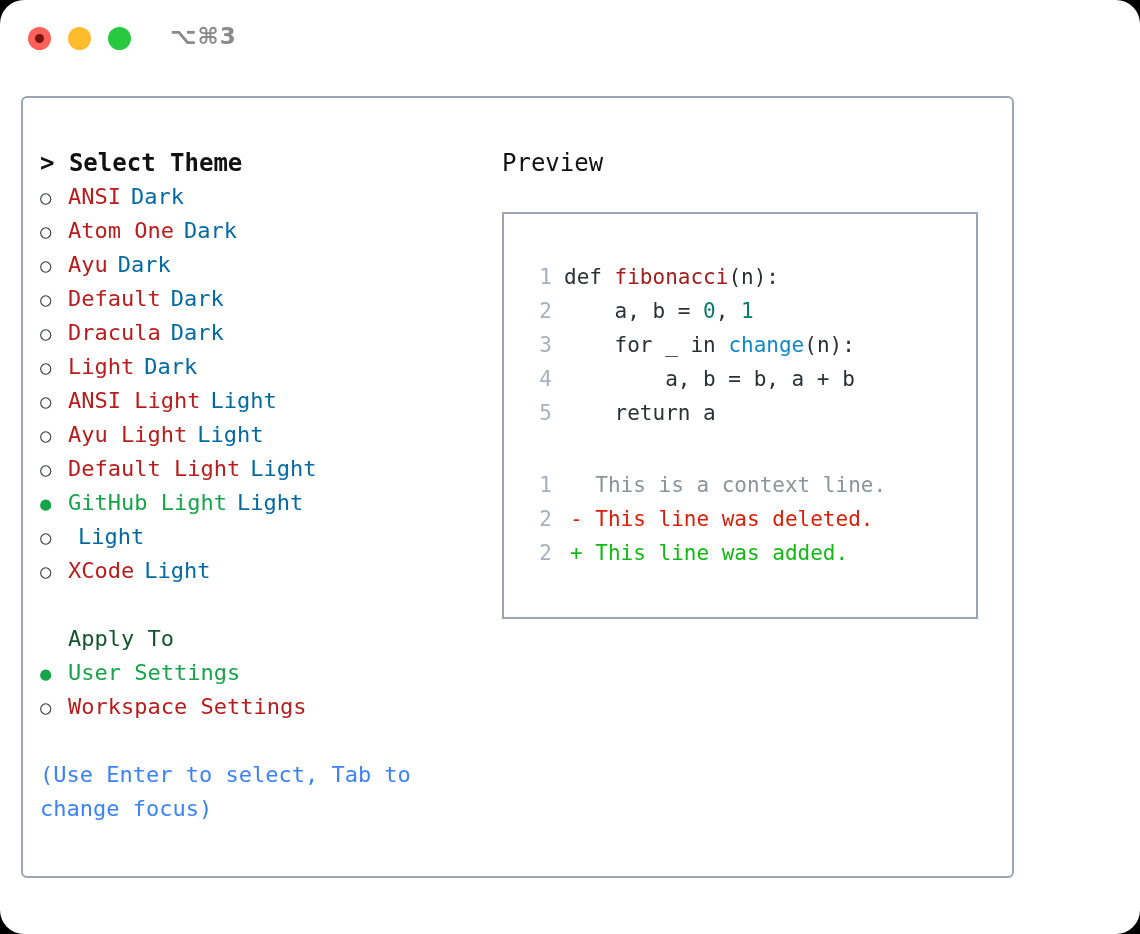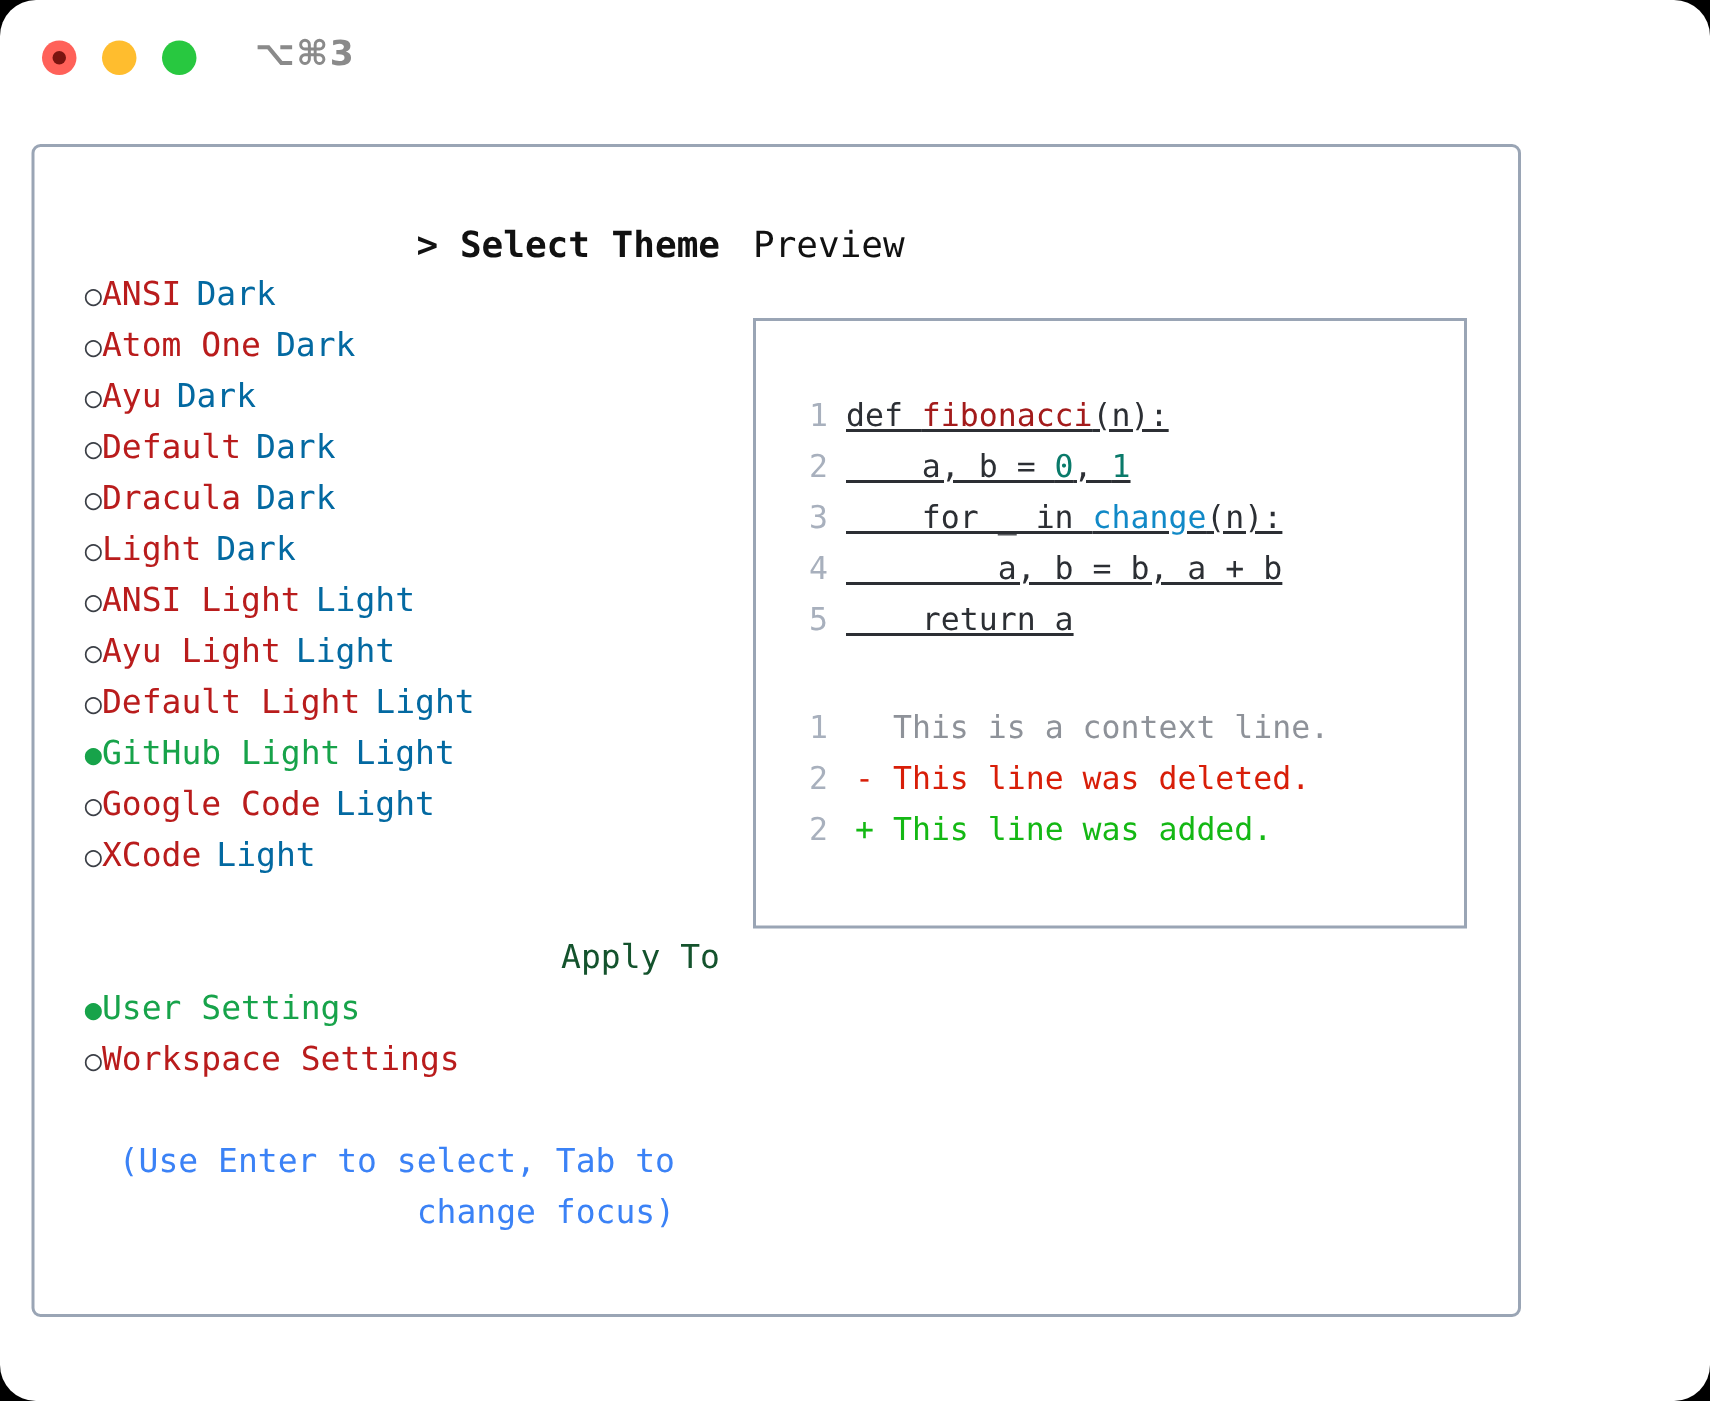--- a/index.html
+++ b/index.html
@@ -75,21 +75,20 @@
     box-sizing: border-box;
     background: #ffffff;
   }
 
   
   #left-col {
     position: absolute;
     left: 17px;
     top: 48px;
     width: 440px;
-    text-align: right;
   }
 
   .list-header {
     font-size: 24px;
     font-weight: bold;
     color: #111111;
     line-height: 34px;
     white-space: pre;
   }
 
@@ -171,21 +170,21 @@
     line-height: 34px;
     white-space: pre;
   }
   .lineno {
     flex: 0 0 30px;
     width: 30px;
     text-align: right;
     color: #a8b0bd;
     padding-right: 12px;
   }
-  .code-text { color: #2c2f34; text-decoration: underline; }
+  .code-text { color: #2c2f34; }
 
   .tok-fn   { color: #a31b1b; }
   .tok-num  { color: #0a7a6a; }
   .tok-bi   { color: #1189c7; }
   .tok-kw   { color: #2c2f34; }
 
   .diff-gap { height: 38px; }
   .diff-ctx { color: #8e9299; }
   .diff-del { color: #d81e08; }
   .diff-add { color: #14b814; }
@@ -212,21 +211,21 @@
           <div class="opt-row"><span class="opt-bullet">○</span><span class="opt-label">ANSI</span><span class="opt-tag">Dark</span></div>
           <div class="opt-row"><span class="opt-bullet">○</span><span class="opt-label">Atom One</span><span class="opt-tag">Dark</span></div>
           <div class="opt-row"><span class="opt-bullet">○</span><span class="opt-label">Ayu</span><span class="opt-tag">Dark</span></div>
           <div class="opt-row"><span class="opt-bullet">○</span><span class="opt-label">Default</span><span class="opt-tag">Dark</span></div>
           <div class="opt-row"><span class="opt-bullet">○</span><span class="opt-label">Dracula</span><span class="opt-tag">Dark</span></div>
           <div class="opt-row"><span class="opt-bullet">○</span><span class="opt-label">Light</span><span class="opt-tag">Dark</span></div>
           <div class="opt-row"><span class="opt-bullet">○</span><span class="opt-label">ANSI Light</span><span class="opt-tag">Light</span></div>
           <div class="opt-row"><span class="opt-bullet">○</span><span class="opt-label">Ayu Light</span><span class="opt-tag">Light</span></div>
           <div class="opt-row"><span class="opt-bullet">○</span><span class="opt-label">Default Light</span><span class="opt-tag">Light</span></div>
           <div class="opt-row selected"><span class="opt-bullet sel">●</span><span class="opt-label">GitHub Light</span><span class="opt-tag">Light</span></div>
-          <div class="opt-row"><span class="opt-bullet">○</span><span class="opt-label">Google Code</span><span class="opt-tag">Light</span></div>
+          <div class="opt-row"><span class="opt-bullet">○</span><span class="opt-tag">Light</span></div>
           <div class="opt-row"><span class="opt-bullet">○</span><span class="opt-label">XCode</span><span class="opt-tag">Light</span></div>
         </div>
 
       <div class="section-spacer"></div>
       <div class="section-header">Apply To</div>
       <div id="apply-options">
           <div class="opt-row selected"><span class="opt-bullet sel">●</span><span class="opt-label">User Settings</span></div>
           <div class="opt-row"><span class="opt-bullet">○</span><span class="opt-label">Workspace Settings</span></div>
         </div>
 

